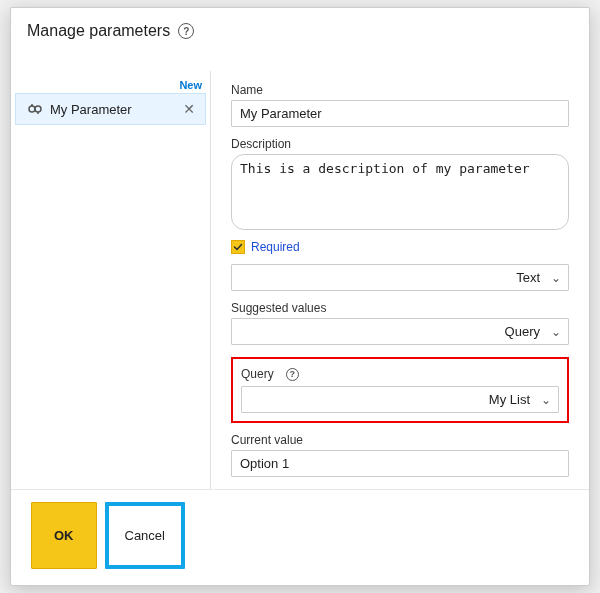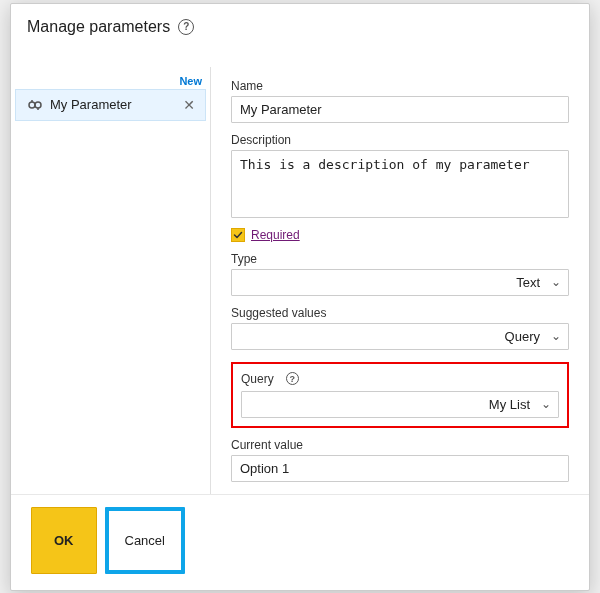--- a/index.html
+++ b/index.html
@@ -120,22 +120,22 @@
       border-radius: 1px;
     }
     .field-textarea {
       width: 100%;
       border: 1px solid #ccc;
       padding: 6px 8px;
       font-size: 13px;
       color: #222;
       outline: none;
       resize: none;
-      height: 68px;
-      border-radius: 1px;
+      height: 76px;
+      border-radius: 13px;
     }
     .required-row {
       display: flex;
       align-items: center;
       gap: 6px;
     }
     .checkbox-yellow {
       width: 14px;
       height: 14px;
       background: #f5c518;
@@ -144,22 +144,21 @@
       align-items: center;
       justify-content: center;
       flex-shrink: 0;
     }
     .checkbox-yellow svg {
       width: 10px;
       height: 10px;
     }
     .required-label {
       font-size: 12px;
-      color: #701a75;
-      text-decoration: underline;
+      color: #1d4ed8;
     }
     .select-wrapper {
       position: relative;
       width: 100%;
     }
     .field-select {
       width: 100%;
       border: 1px solid #ccc;
       padding: 5px 28px 5px 8px;
       font-size: 13px;
@@ -268,21 +267,20 @@
       <div class="required-row">
         <div class="checkbox-yellow">
           <svg viewBox="0 0 10 10" fill="none">
             <polyline points="1.5,5 4,7.5 8.5,2.5" stroke="#333" stroke-width="1.5" stroke-linecap="round" stroke-linejoin="round"></polyline>
           </svg>
         </div>
         <span class="required-label">Required</span>
       </div>
 
       <div class="field-group">
-        <label class="field-label">Type</label>
         <div class="select-wrapper">
           <select class="field-select">
             <option>Text</option>
           </select>
           <span class="select-arrow">⌄</span>
         </div>
       </div>
 
       <div class="field-group">
         <label class="field-label">Suggested values</label>

